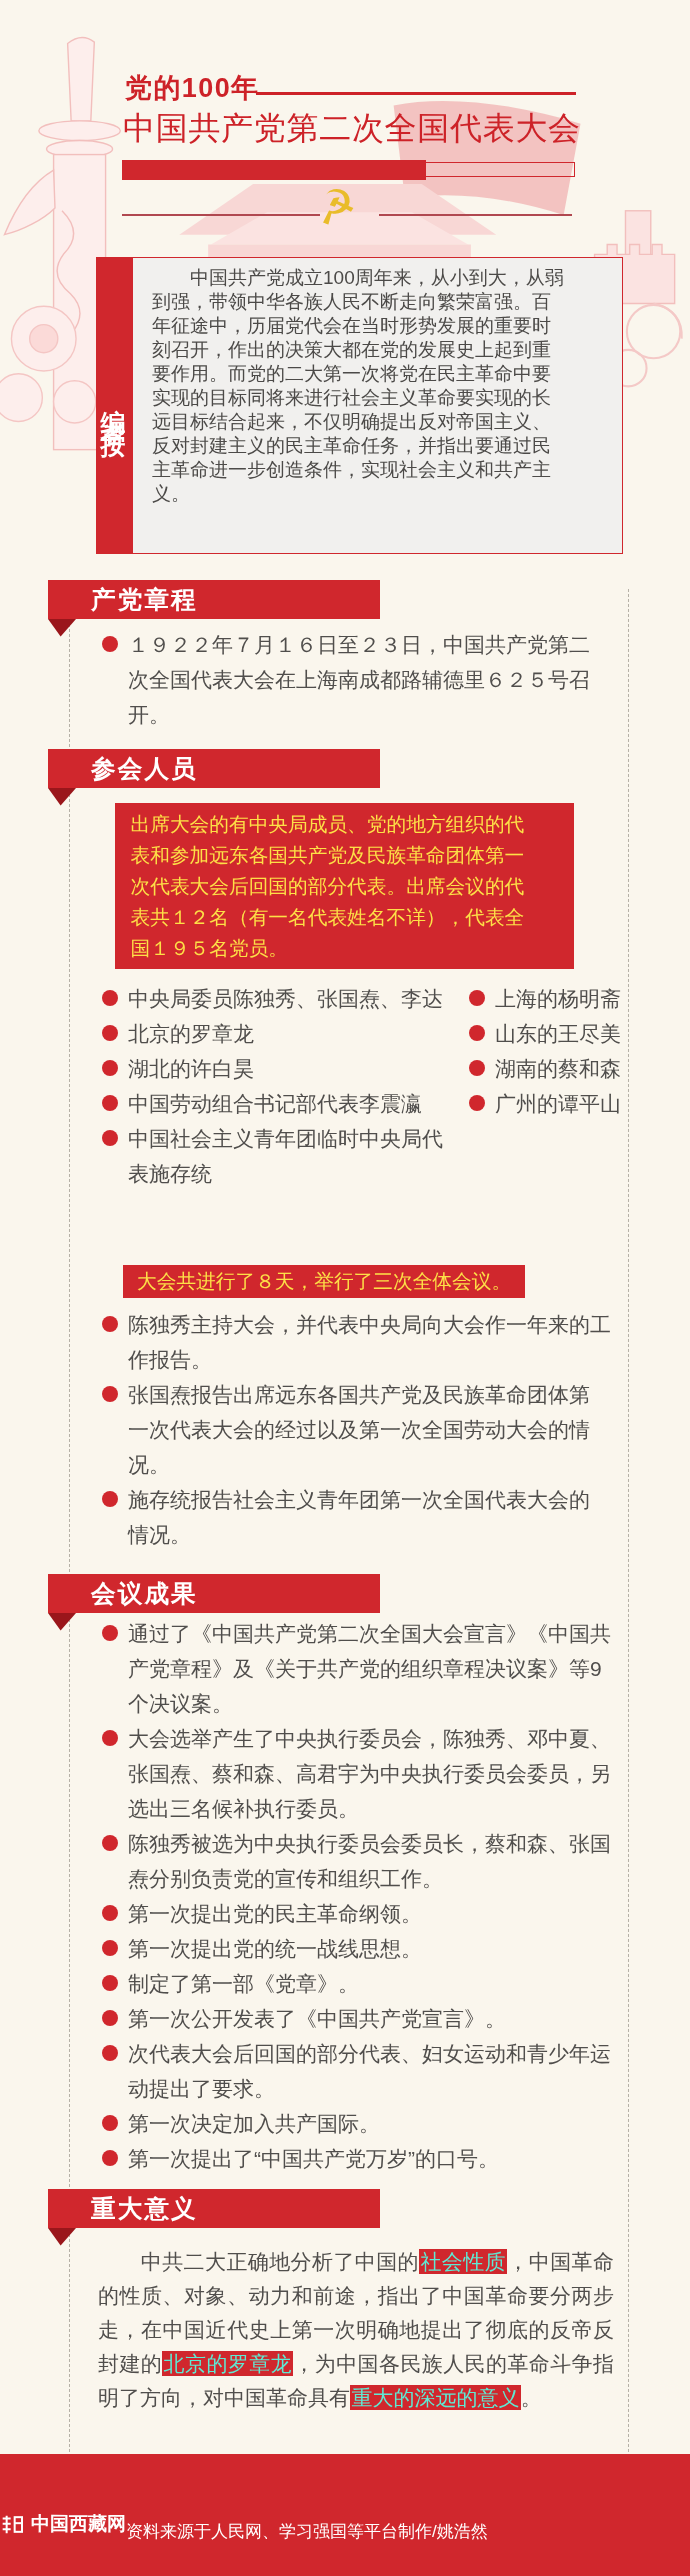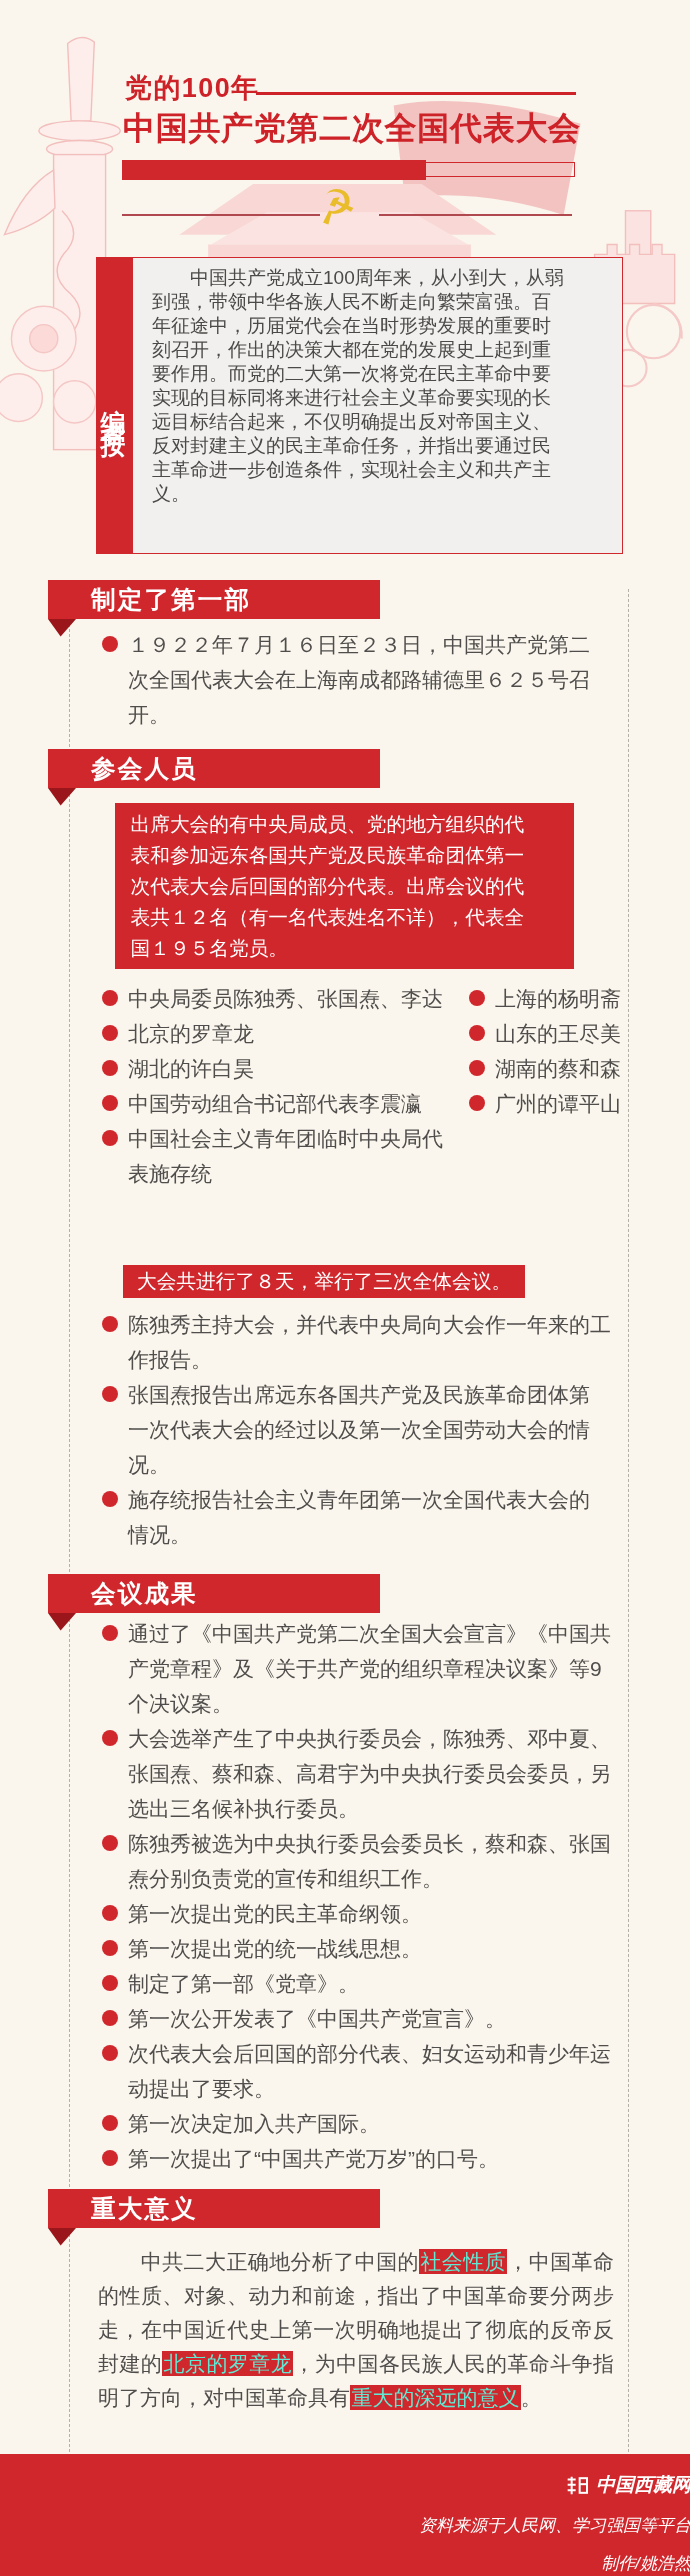--- a/index.html
+++ b/index.html
@@ -20,21 +20,21 @@
   .emblem{
     position:absolute;left:316px;top:184px;font-size:45px;color:#e9bc2a;
     transform:rotate(-14deg);z-index:2;font-family:"DejaVu Sans",sans-serif;line-height:1;
   }
   .deco-line{position:absolute;height:2.1px;background:#b04850;z-index:2;}
   .deco-line.l1{left:122px;top:214px;width:198px;}
   .deco-line.l2{left:379px;top:214px;width:193px;}
   
   .kicker{position:absolute;left:125px;top:70px;font-size:27px;font-weight:bold;color:#cd2228;z-index:2;letter-spacing:1.4px;}
   .kicker-line{position:absolute;left:256px;top:92px;width:320px;height:2.8px;background:#cd2228;z-index:2;}
-  .main-title{position:absolute;left:123px;top:107px;font-size:32px;font-weight:bold;color:#cd2228;z-index:2;letter-spacing:0.7px;white-space:nowrap;}
+  .main-title{position:absolute;left:123px;top:107px;font-size:32px;font-weight:normal;color:#cd2228;z-index:2;letter-spacing:0.7px;white-space:nowrap;}
   .title-bar-solid{position:absolute;left:122px;top:160px;width:304px;height:19.7px;background:var(--red);z-index:2;}
   .title-bar-outline{position:absolute;left:425px;top:162px;width:148px;height:12.6px;border:1.4px solid var(--red);z-index:2;}
   
   .editor-box{
     position:absolute;left:96px;top:257px;width:527px;height:297px;box-sizing:border-box;
     background:#f1f0ee;border:1.4px solid var(--red);z-index:2;
   }
   .editor-strip{position:absolute;left:-1.4px;top:-1.4px;bottom:-1.4px;width:37px;background:var(--red);display:flex;align-items:center;justify-content:center;}
   .editor-strip span{writing-mode:vertical-rl;color:#fff;font-size:25px;font-weight:bold;letter-spacing:11.2px;}
   .editor-body{
@@ -61,35 +61,35 @@
     content:"";position:absolute;left:0;top:9px;width:16px;height:16px;border-radius:50%;
     background:var(--red);
   }
   .bullets-time{left:102px;top:627px;width:520px;}
   .people-left{left:102px;top:981px;width:365px;}
   .people-right{left:469px;top:981px;width:169px;}
   .bullets-agenda{left:102px;top:1307px;width:520px;}
   .bullets-outcomes{left:102px;top:1616px;width:520px;}
   
   .redbox{
-    position:absolute;background:var(--red);color:#ffffff;z-index:2;box-sizing:border-box;
+    position:absolute;background:var(--red);color:#fde047;z-index:2;box-sizing:border-box;
     font-size:19.7px;line-height:31px;white-space:pre-line;
   }
   .redbox.participants{left:115px;top:803px;width:459px;padding:5.6px 15.5px;}
   .redbox.agenda-line{left:123px;top:1265px;padding:4.2px 14px;line-height:25px;}
   
   .significance-text{
     position:absolute;left:98px;top:2245px;width:516px;z-index:2;
     font-size:21px;line-height:34px;color:var(--ink);text-align:justify;
   }
   .significance-text .hl{background:var(--red);color:#5eead4;padding:0.7px 1.4px;}
   
   .footer{
     position:absolute;left:0;top:2454px;width:691px;height:122px;background:var(--red);z-index:3;
-    display:flex;flex-direction:column;align-items:flex-end;color:#fff;padding-top:18px;box-sizing:border-box;font-style:italic;
+    display:flex;flex-direction:row;align-items:center;color:#fff;padding-top:18px;box-sizing:border-box;
   }
   .footer .site-row{display:flex;align-items:center;gap:7px;font-size:19px;font-weight:bold;}
   .footer .src{margin-top:15.5px;font-size:17px;}
   .footer .credit{margin-top:15.5px;font-size:17px;}
 </style>
 </head>
 <body>
 
 <div class="page">
 
@@ -156,21 +156,21 @@
 刻召开，作出的决策大都在党的发展史上起到重
 要作用。而党的二大第一次将党在民主革命中要
 实现的目标同将来进行社会主义革命要实现的长
 远目标结合起来，不仅明确提出反对帝国主义、
 反对封建主义的民主革命任务，并指出要通过民
 主革命进一步创造条件，实现社会主义和共产主
 义。</div>
   </div>
 
   <div class="ribbon" style="top:580px">
-    <span>制定了第一部</span>
+    <span>产党章程</span>
     <div class="fold"></div>
   </div>
   <ul class="bullets bullets-time">
 
   <li>１９２２年７月１６日至２３日，中国共产党第二
 次全国代表大会在上海南成都路辅德里６２５号召
 开。</li>
     </ul>
 
   <div class="ribbon" style="top:749px">

